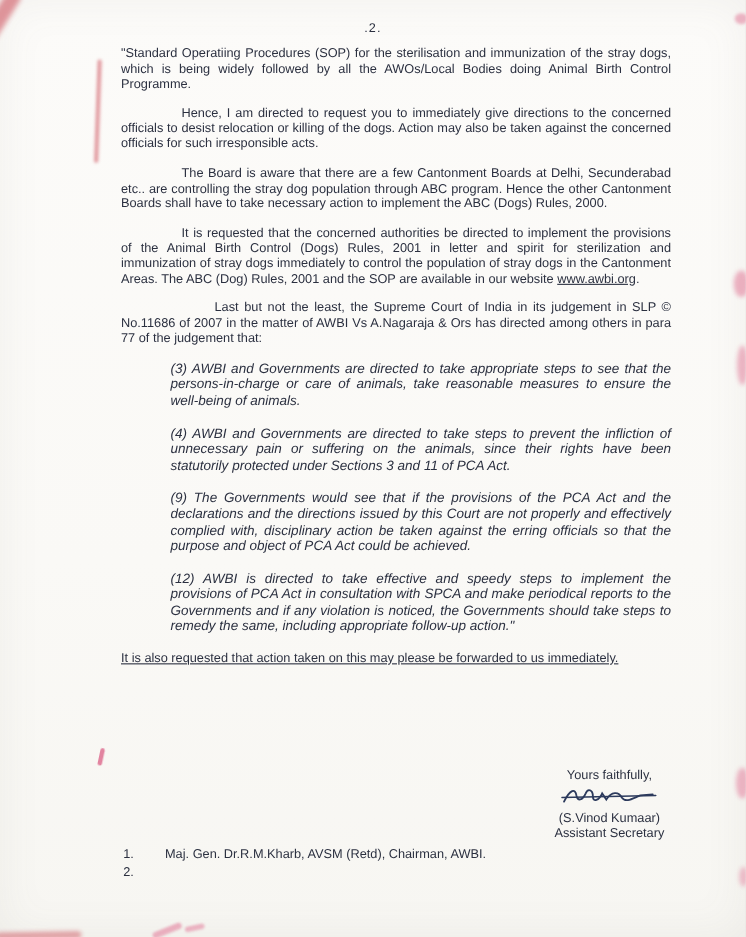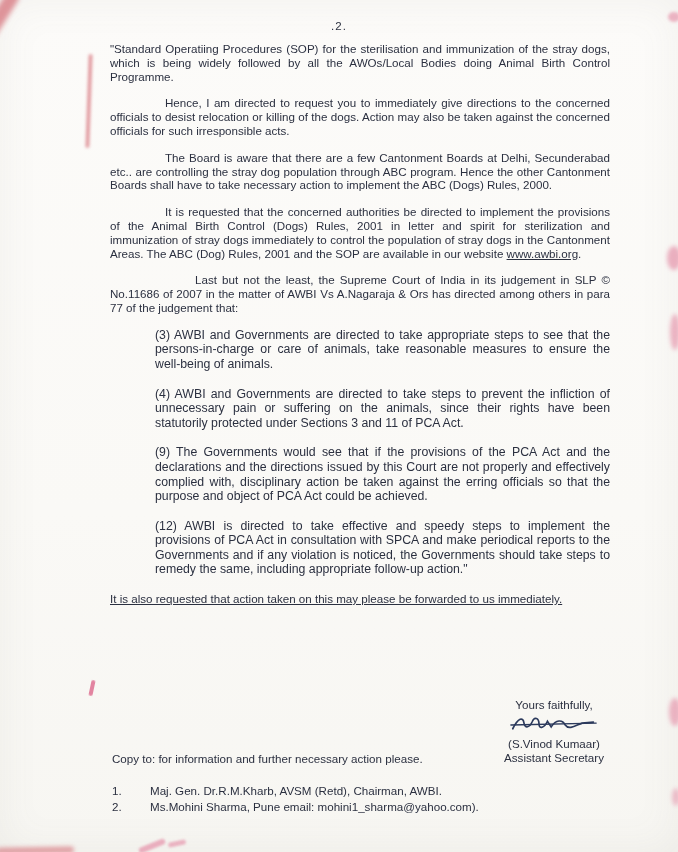--- a/index.html
+++ b/index.html
@@ -22,20 +22,21 @@
     font-size:11.5px;letter-spacing:1px;
   }
   .content{
     position:absolute;left:110px;top:42px;width:500px;
     font-size:11.6px;line-height:13.8px;text-align:justify;
   }
   .para{margin:0 0 13px 0;}
   .indent{text-indent:55px;}
   .indent-lg{text-indent:85px;}
   .quote{
+    font-style:italic;
     margin:2px 0 15px 45px;
     font-size:12.3px;line-height:14.6px;
     text-align:justify;
   }
   .closing{margin-top:3px;white-space:nowrap;text-decoration:underline;}
   .doc-link{color:inherit;text-decoration:underline;cursor:pointer;}
   .signature-block{
     position:absolute;top:698px;right:64px;width:120px;
     text-align:center;font-size:11.6px;line-height:14px;
   }
@@ -96,29 +97,27 @@
     <div class="salutation">Yours faithfully,</div>
     <svg class="signature-scribble" viewBox="0 0 96 24" width="90" height="24" aria-hidden="true">
       <path d="M4 16 C 10 4, 15 3, 16 10 C 17 16, 22 15, 25 8 C 27 3, 32 4, 32 11 C 32 17, 38 15, 41 8 L 45 14 C 50 6, 57 6, 60 12 C 64 18, 72 12, 78 10 L 90 9" fill="none" stroke="#2c3a5c" stroke-width="1.8" stroke-linecap="round"></path>
       <path d="M2 12 L 93 10" fill="none" stroke="#2c3a5c" stroke-width="1.4" stroke-linecap="round"></path>
     </svg>
     <div class="sig-name">(S.Vinod Kumaar)</div>
     <div class="sig-title">Assistant Secretary</div>
   </div>
 
   <div class="copy-block">
-    <div class="copy-heading">Copy to: for information and further necessary action please.</div>
     <div class="copy-items">
       <div class="copy-item">
         <span class="num">1.</span>
         <span class="txt">Maj. Gen. Dr.R.M.Kharb, AVSM (Retd), Chairman, AWBI.</span>
       </div>
       <div class="copy-item">
         <span class="num">2.</span>
-        <span class="txt">Ms.Mohini Sharma, Pune email: mohini1_sharma@yahoo.com).</span>
       </div>
     </div>
   </div>
 
   <div class="artifact a-topleft"></div>
   <div class="artifact a-leftstreak"></div>
   <div class="artifact a-right1"></div>
   <div class="artifact a-right2"></div>
   <div class="artifact a-right3"></div>
   <div class="artifact a-right4"></div>

